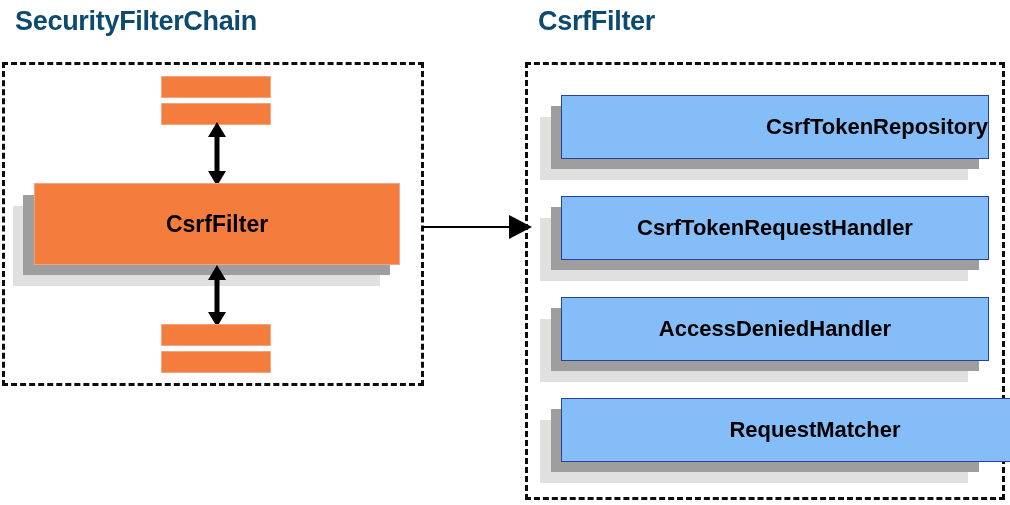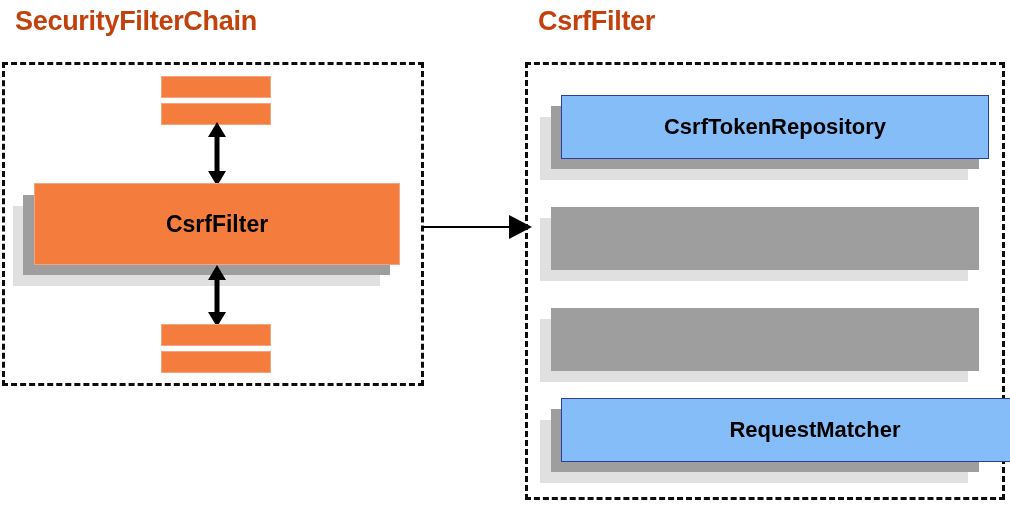--- a/index.html
+++ b/index.html
@@ -17,21 +17,21 @@
     height: 505px;
     background: #ffffff;
     overflow: hidden;
   }
   .panel-title {
     position: absolute;
     font-family: "Liberation Sans", sans-serif;
     font-weight: bold;
     font-size: 27px;
     line-height: 30px;
-    color: #c2410c;
+    color: #0c4a6e;
     letter-spacing: -0.3px;
     white-space: nowrap;
   }
   .dashed-box {
     position: absolute;
     box-sizing: border-box;
     border: 3px dashed #0d0d0d;
     background: transparent;
   }
   
@@ -126,29 +126,35 @@
     <line x1="0" y1="12" x2="94" y2="12" stroke="#000000" stroke-width="2"></line>
     <polygon points="110,12 87,0 87,24" fill="#000000"></polygon>
   </svg>
 
   <div class="panel-title" style="left:538px; top:6px;">CsrfFilter</div>
 
   <div class="dashed-box" style="left:525px; top:62px; width:480px; height:438px;"></div>
 
   <div class="shadow-lite" style="left:540px; top:117px; width:428px; height:63px;"></div>
   <div class="shadow-dark" style="left:551px; top:106px; width:428px; height:63px;"></div>
-  <div class="blue-box" style="left:561px; top:95px; width:428px; height:64px;">
+  <div class="blue-box" style="left:561px; top:95px; width:428px; height:64px;justify-content:flex-end;">
     <span class="node-label">CsrfTokenRepository</span>
   </div>
 
   <div class="shadow-lite" style="left:540px; top:218px; width:428px; height:63px;"></div>
   <div class="shadow-dark" style="left:551px; top:207px; width:428px; height:63px;"></div>
+  <div class="blue-box" style="left:561px; top:196px; width:428px; height:64px;">
+    <span class="node-label">CsrfTokenRequestHandler</span>
+  </div>
 
   <div class="shadow-lite" style="left:540px; top:319px; width:428px; height:63px;"></div>
   <div class="shadow-dark" style="left:551px; top:308px; width:428px; height:63px;"></div>
+  <div class="blue-box" style="left:561px; top:297px; width:428px; height:64px;">
+    <span class="node-label">AccessDeniedHandler</span>
+  </div>
 
   <div class="shadow-lite" style="left:540px; top:420px; width:428px; height:63px;"></div>
   <div class="shadow-dark" style="left:551px; top:409px; width:428px; height:63px;"></div>
   <div class="blue-box" style="left:561px; top:398px; width:508px; height:64px;">
     <span class="node-label">RequestMatcher</span>
   </div>
 
 </div>
 
 </body></html>

